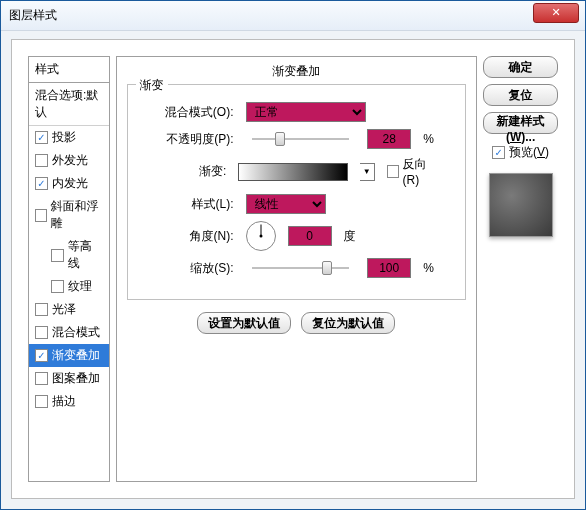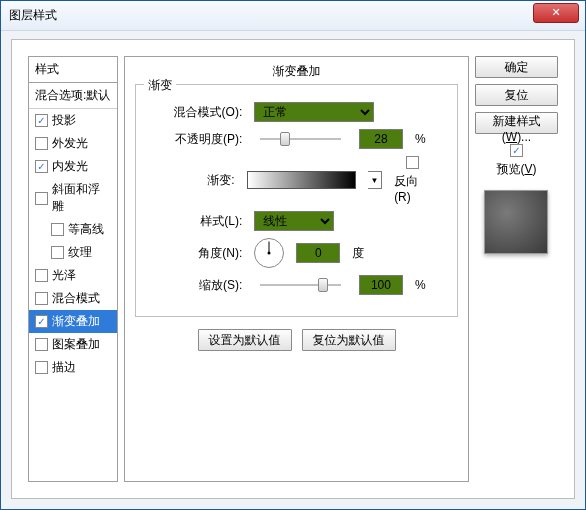--- a/index.html
+++ b/index.html
@@ -17,33 +17,33 @@
 .style-item.indent { padding-left: 22px; }
 .style-item.selected { background: #2f7bd9; color: #fff; }
 .chk { width: 13px; height: 13px; border: 1px solid #888; background: #fff; display: inline-flex; align-items: center; justify-content: center; font-size: 10px; color: #2f7bd9; }
 .chk.checked::after { content: "✓"; }
 .main-panel { flex: 1; border: 1px solid #9f9f9f; background: #fff; padding: 6px 10px; }
 .panel-title { text-align: center; margin-bottom: 4px; }
 .fieldset { border: 1px solid #c0c0c0; padding: 10px 10px 14px 10px; position: relative; }
 .fieldset-legend { position: absolute; top: -8px; left: 8px; background: #fff; padding: 0 4px; }
 .row { display: flex; align-items: center; margin: 7px 16px; gap: 12px; }
 .label { width: 80px; text-align: right; }
-select, input[type=text] { border: 1px solid #7a7a7a; height: 20px; padding: 0 4px; background: #4d7c0f; }
+select, input[type=text] { border: 1px solid #7a7a7a; height: 20px; padding: 0 4px; background: #be185d; }
 select { width: 120px; }
 .slider-track { flex: 1; height: 2px; background: #c0c0c0; position: relative; margin: 0 6px; min-width: 80px; }
 .slider-thumb { position: absolute; top: -6px; width: 10px; height: 14px; background: linear-gradient(#fafafa,#d0d0d0); border: 1px solid #888; border-radius: 2px; }
 .numbox { width: 44px; text-align: center; }
 .pct { width: 16px; }
 .gradient-swatch { width: 120px; height: 18px; border: 1px solid #555; background: linear-gradient(90deg,#fff,#000); }
 .dropdown-arrow { width: 16px; height: 18px; border: 1px solid #7a7a7a; border-left: none; display: flex; align-items: center; justify-content: center; font-size: 8px; }
-.inline-chk { display: inline-flex; align-items: center; gap: 4px; flex-direction: column; }
+.inline-chk { display: inline-flex; align-items: center; gap: 4px; }
 .angle-dial { width: 30px; height: 30px; border: 1px solid #888; border-radius: 50%; background: #fff; position: relative; }
 .angle-hand { position: absolute; left: 50%; top: 50%; width: 12px; height: 1px; background: #000; transform-origin: left center; transform: rotate(-90deg); }
 .angle-dot { position: absolute; left: 50%; top: 50%; width: 3px; height: 3px; background: #000; border-radius: 50%; transform: translate(-50%,-50%); }
-.btn { background: linear-gradient(#fdfdfd,#e3e3e3); border: 1px solid #8a8a8a; border-radius: 1px; height: 22px; padding: 0 10px; cursor: pointer; }
+.btn { background: linear-gradient(#fdfdfd,#e3e3e3); border: 1px solid #8a8a8a; border-radius: 9px; height: 22px; padding: 0 10px; cursor: pointer; font-weight: bold; }
 .btn-row { display: flex; gap: 10px; justify-content: center; margin-top: 12px; }
 .right-col { width: 96px; display: flex; flex-direction: column; gap: 6px; align-items: stretch; }
 .right-col .btn { width: 100%; }
 .preview-box { width: 64px; height: 64px; border: 1px solid #999; background: radial-gradient(circle at 35% 35%, #7a7a7a, #3a3a3a); margin: 6px auto 0 auto; box-shadow: 0 2px 4px rgba(0,0,0,.3); }
 .u { text-decoration: underline; }
 </style>
 </head>
 <body>
 
 <div class="window">

